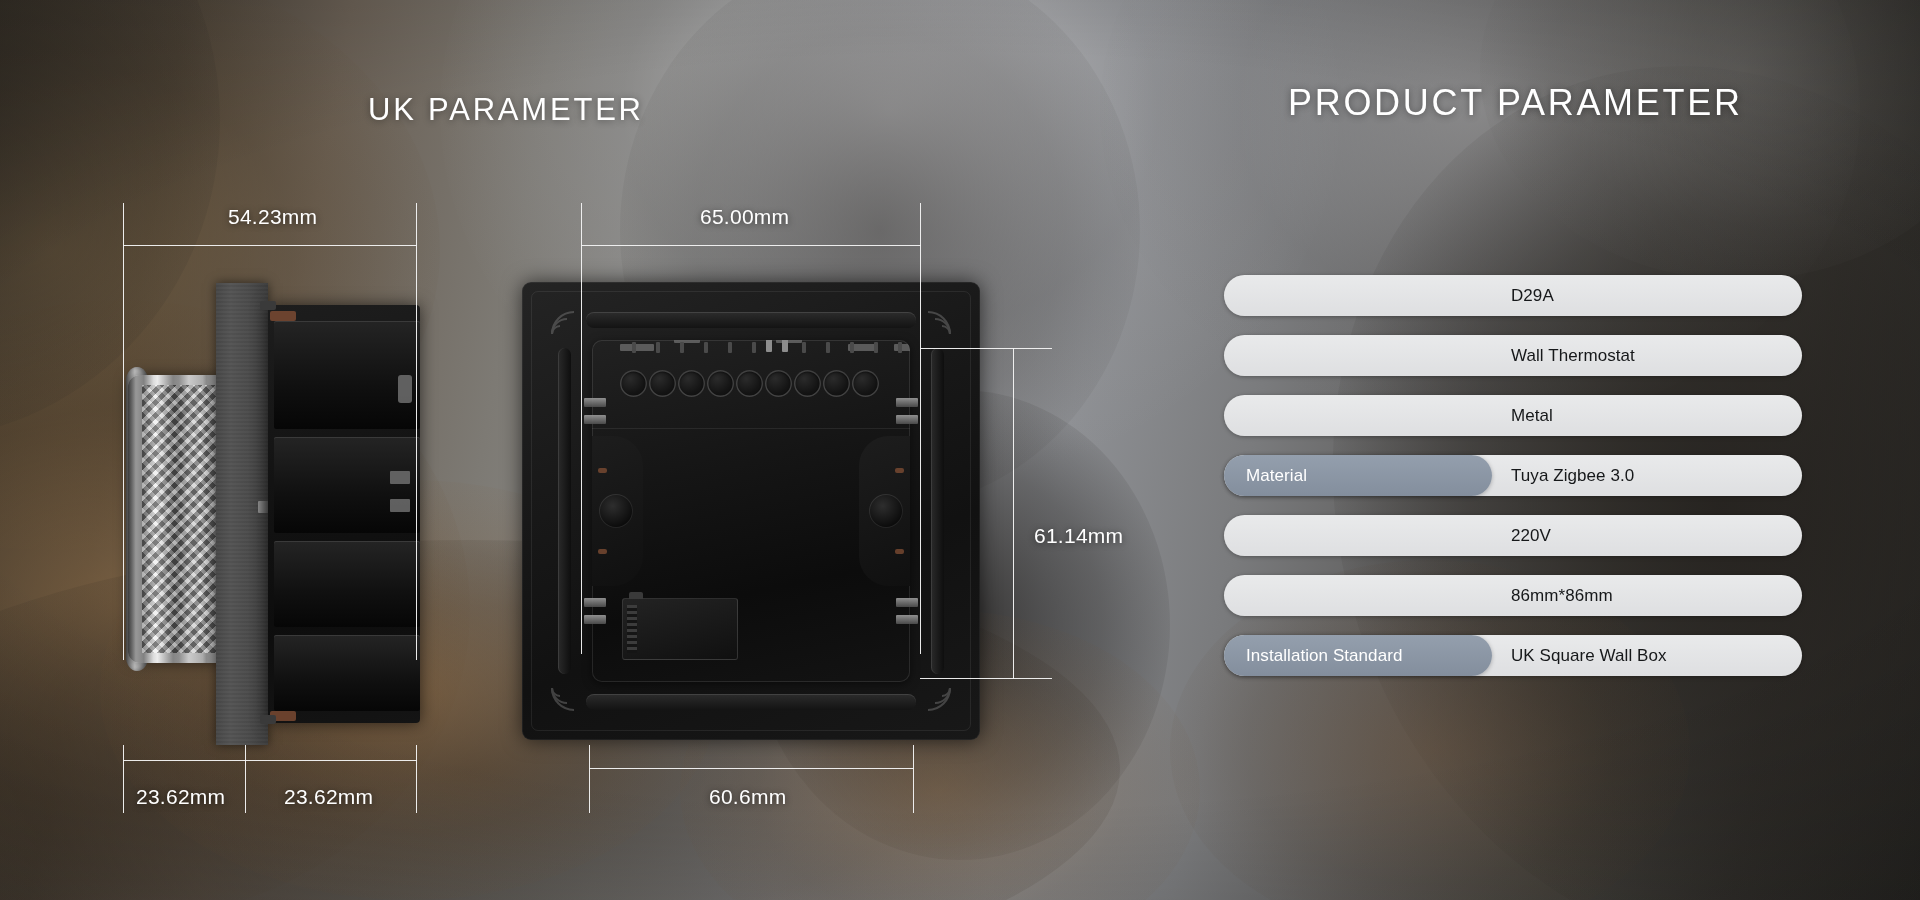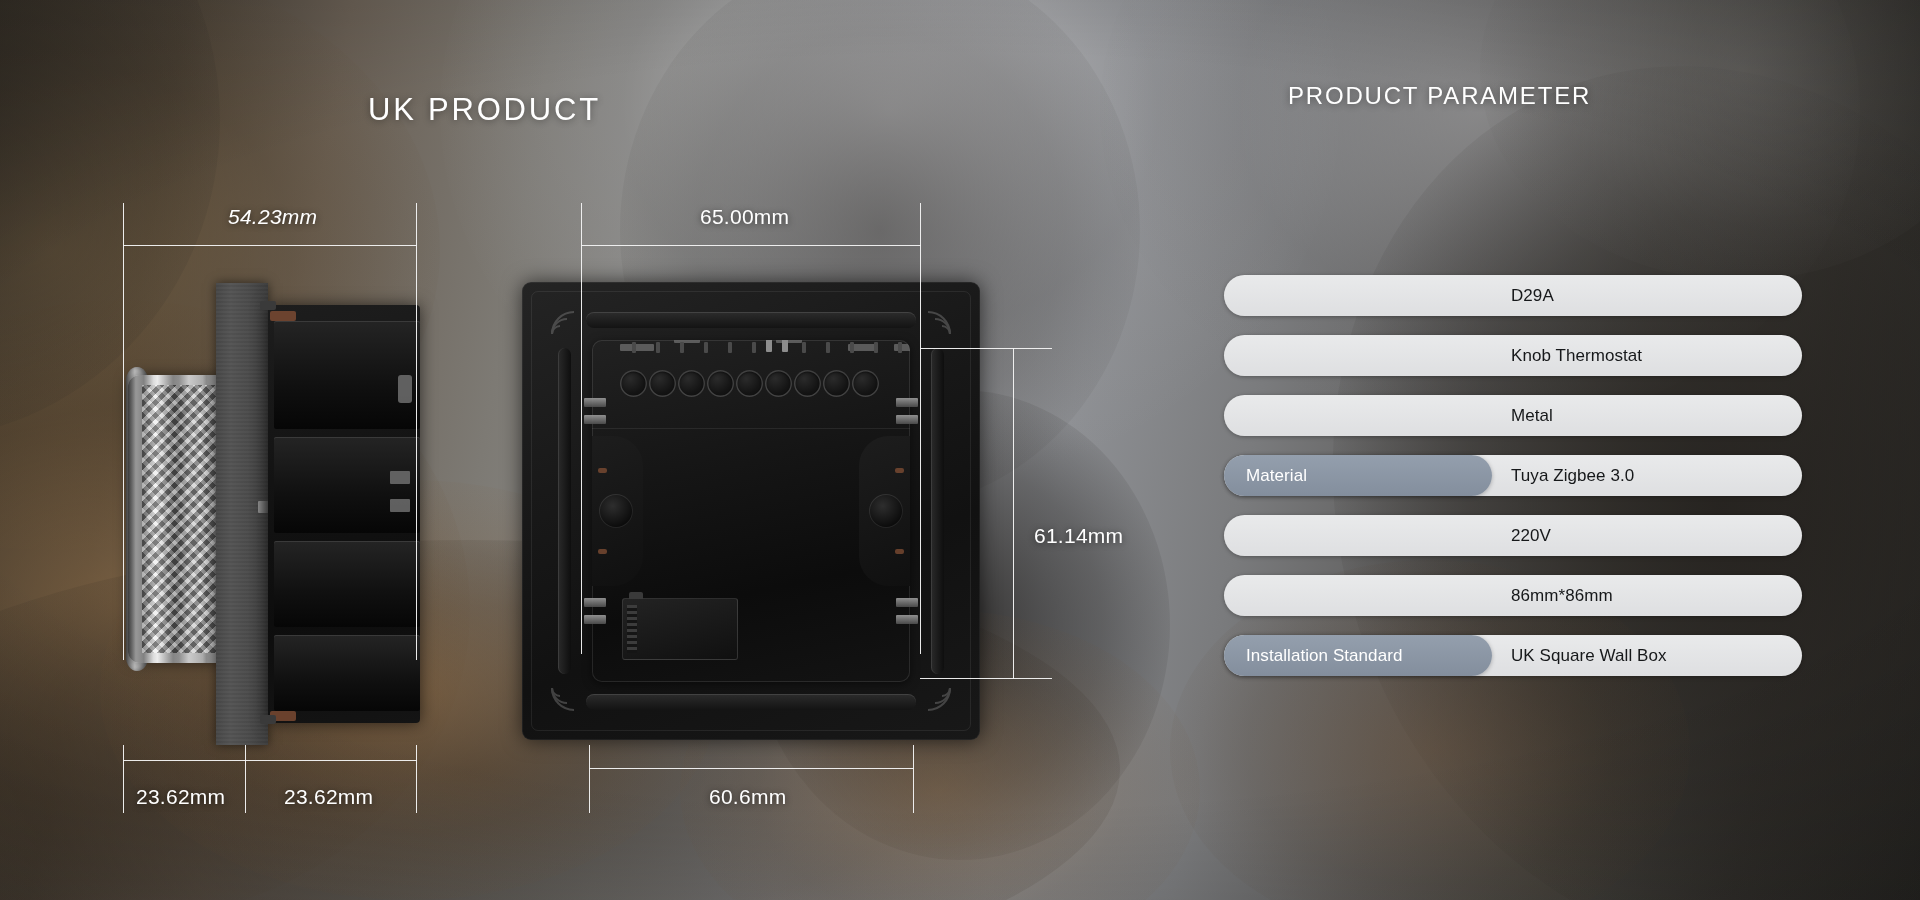--- a/index.html
+++ b/index.html
@@ -70,21 +70,21 @@
   
   .sec-title {
     position:absolute;
     color:#fff;
     font-weight:400;
     letter-spacing:.075em;
     white-space:nowrap;
     text-shadow:0 1px 7px rgba(0,0,0,.42);
   }
   #title-uk        { left:368px; top:92px;  font-size:31px; letter-spacing:.09em; }
-  #title-param     { left:1288px; top:82px; font-size:24px; letter-spacing:.075em; }
+  #title-param     { left:1288px; top:82px; font-size:36px; letter-spacing:.075em; }
 
   
   .dim-h, .dim-v, .tick-v, .tick-h {
     position:absolute; background:#f2f2f2; opacity:.96;
   }
   .dim-h  { height:1px; }
   .dim-v  { width:1px; }
   .tick-v { width:1px; }
   .tick-h { height:1px; }
   .dim-label {
@@ -327,21 +327,21 @@
       <div class="blob b8"></div>
       <div class="blob b9"></div>
     <div class="blob b10"></div>
       <div class="blob b11"></div>
       <div class="blob b12"></div>
     <div class="blob b13"></div>
   </div>
   <div class="vignette"></div>
 </div>
 
-<div class="sec-title" id="title-uk">UK PRODUCT</div>
+<div class="sec-title" id="title-uk">UK PARAMETER</div>
 
 <div class="sec-title" id="title-param">PRODUCT PARAMETER</div>
 
 <div id="side-view">
   <div class="knob-rim"></div>
   <div class="knob"></div>
   <div class="faceplate"></div>
   <div class="fp-notch"></div>
 
   <div class="body-blk"></div>
@@ -354,21 +354,21 @@
   <div class="body-chip bc3"></div>
   <div class="body-cu cu1"></div>
   <div class="body-cu cu2"></div>
   <div class="body-tab" style="top:18px"></div>
   <div class="body-tab" style="top:432px"></div>
 </div>
 
 <div class="tick-v" style="left:123px; top:203px; height:457px;"></div>
 <div class="tick-v" style="left:416px; top:203px; height:457px;"></div>
 <div class="dim-h" style="left:123px; top:245px; width:294px;"></div>
-<div class="dim-label" style="left:228px; top:205px;font-style:italic;">54.23mm</div>
+<div class="dim-label" style="left:228px; top:205px;">54.23mm</div>
 
 <div class="tick-v" style="left:123px; top:745px; height:68px;"></div>
 <div class="tick-v" style="left:245px; top:745px; height:68px;"></div>
 <div class="tick-v" style="left:416px; top:745px; height:68px;"></div>
 <div class="dim-h" style="left:123px; top:760px; width:294px;"></div>
 <div class="dim-label" style="left:136px; top:785px;">23.62mm</div>
 <div class="dim-label" style="left:284px; top:785px;">23.62mm</div>
 
 <div id="rear-view">
   <div class="outer-frame"></div>
@@ -477,21 +477,21 @@
 <div class="dim-label" style="left:709px; top:785px;">60.6mm</div>
 
 <div id="param-table">
     <div class="param-row">
       <div class="pill-value">
         <span>D29A</span>
       </div>
     </div>
     <div class="param-row">
       <div class="pill-value">
-        <span>Knob Thermostat</span>
+        <span>Wall Thermostat</span>
       </div>
     </div>
     <div class="param-row">
       <div class="pill-value">
         <span>Metal</span>
       </div>
     </div>
     <div class="param-row">
       <div class="pill-value">
         <span>Tuya Zigbee 3.0</span>

